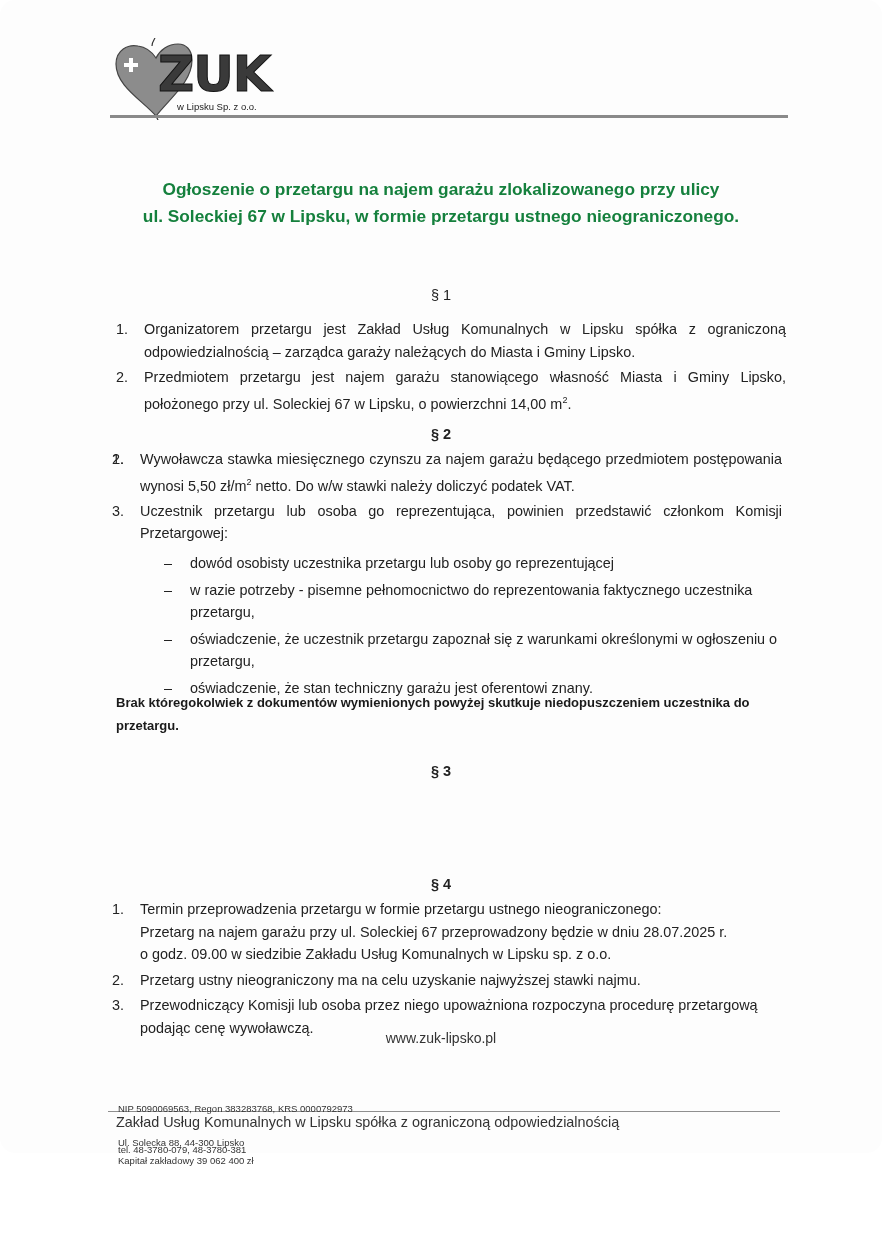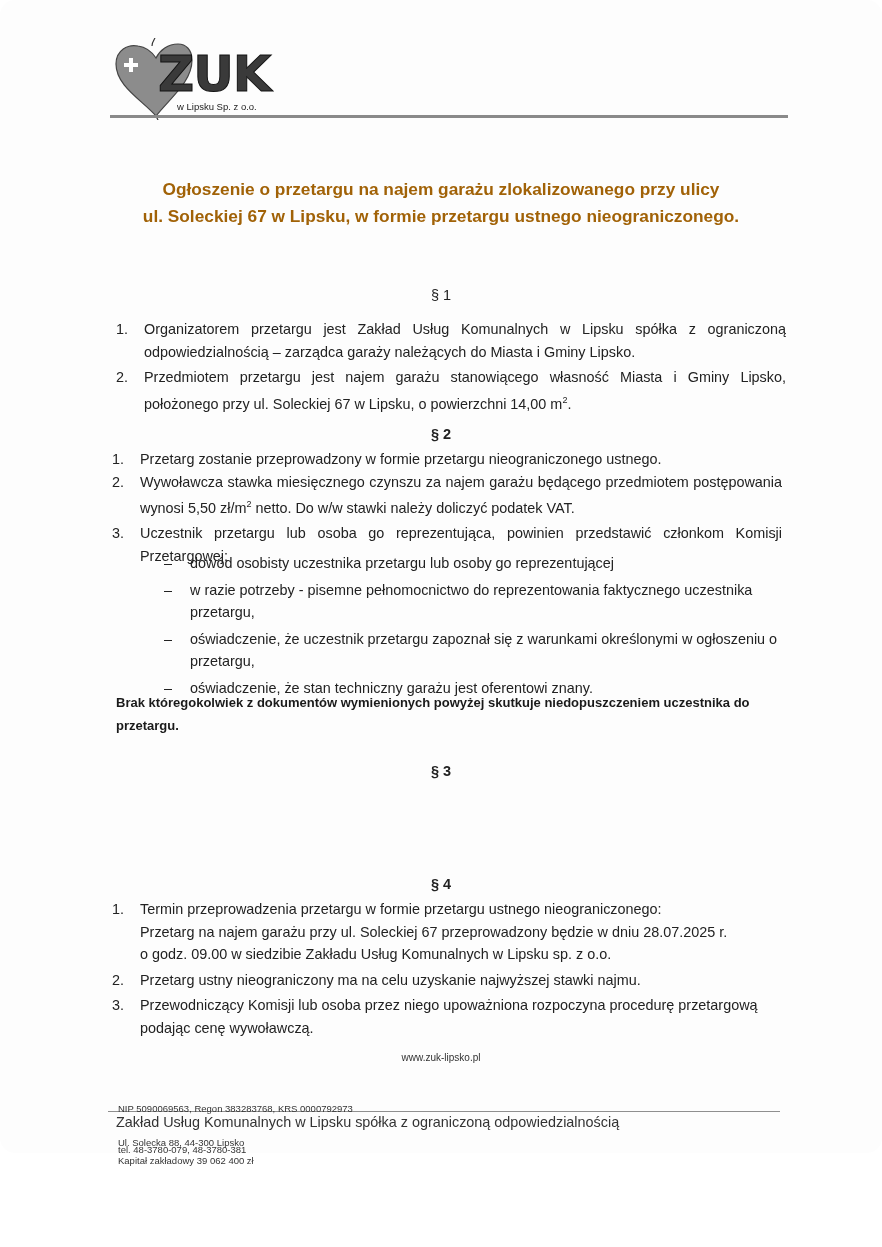--- a/index.html
+++ b/index.html
@@ -10,41 +10,41 @@
   
   .logo { position:absolute; left:112px; top:38px; width:180px; height:80px; }
   .logo svg { position:absolute; left:0; top:0; }
   .logo-text { position:absolute; left:46px; top:8px; font-family:"DejaVu Sans", sans-serif;
                font-weight:bold; font-size:50px; letter-spacing:-1px; color:#3a3a3a;
                line-height:56px; -webkit-text-stroke:1px #111; }
   .logo-sub { position:absolute; left:65px; top:63px; font-size:9.5px; color:#222; white-space:nowrap; }
   .header-rule { position:absolute; left:110px; top:115px; width:678px; height:3px; background:#8a8a8a; }
 
   .title { position:absolute; left:100px; width:682px; top:176px; text-align:center;
-           font-weight:bold; font-size:17.3px; line-height:27px; color:#a16207; }
+           font-weight:bold; font-size:17.3px; line-height:27px; color:#15803d; }
 
   .para-head { position:absolute; left:100px; width:682px; text-align:center; font-size:14.5px; color:#222; }
   .para-head.bold { font-weight:bold; }
 
   .list { position:absolute; left:112px; width:670px; font-size:14.4px; line-height:22.5px; color:#222; }
   .li { position:relative; padding-left:28px; }
   .li .num { position:absolute; left:0; top:0; }
   .li.j { text-align:justify; }
   .sp { height:3px; }
 
   .dash-list { position:absolute; left:160px; width:624px; font-size:14.4px; line-height:22.5px; color:#222; }
   .dash-item { position:relative; padding-left:30px; margin-bottom:4px; }
   .dash-item .dash { position:absolute; left:4px; top:0; }
 
   .bold-note { position:absolute; left:116px; width:670px; font-size:13px; line-height:22.5px;
                font-weight:bold; color:#1a1a1a; }
 
   .plain { position:absolute; left:116px; width:667px; font-size:14.4px; line-height:22.5px; color:#222; text-align:justify; }
 
-  .footer-url { position:absolute; left:100px; width:682px; top:1052px; text-align:center; font-size:10px; color:#333; }
+  .footer-url { position:absolute; left:100px; width:682px; top:1030px; text-align:center; font-size:14px; color:#333; }
   .footer-rule { position:absolute; left:108px; top:1111px; width:672px; height:1px; background:#8f8f8f; }
   .footer-company { position:absolute; left:116px; top:1114px; font-size:14.4px; color:#333; }
   .footer-line { position:absolute; left:118px; font-size:9.5px; color:#333; }
 </style>
 </head>
 <body>
 
 <div class="page">
 
   <div class="logo">
@@ -77,21 +77,20 @@
     <div class="li j">
       <span class="num">2.</span>
       <span>Przedmiotem przetargu jest najem garażu stanowiącego własność Miasta i Gminy Lipsko, położonego przy ul. Soleckiej 67 w Lipsku, o powierzchni 14,00 m</span><sup style="font-size:9px;">2</sup><span>.</span>
     </div>
   </div>
 
   <div class="para-head bold" style="top:426px;">§ 2</div>
   <div class="list" style="top:448px; left:112px;">
     <div class="li j">
       <span class="num">1.</span>
-      <span>Przetarg zostanie przeprowadzony w formie przetargu nieograniczonego ustnego.</span>
     </div>
     <div class="li j">
       <span class="num">2.</span>
       <span>Wywoławcza stawka miesięcznego czynszu za najem garażu będącego przedmiotem postępowania wynosi 5,50 zł/m</span><sup style="font-size:9px;">2</sup><span> netto. Do w/w stawki należy doliczyć podatek VAT.</span>
     </div>
     <div class="sp"></div>
     <div class="li j">
       <span class="num">3.</span>
       <span>Uczestnik przetargu lub osoba go reprezentująca, powinien przedstawić członkom Komisji Przetargowej:</span>
     </div>

